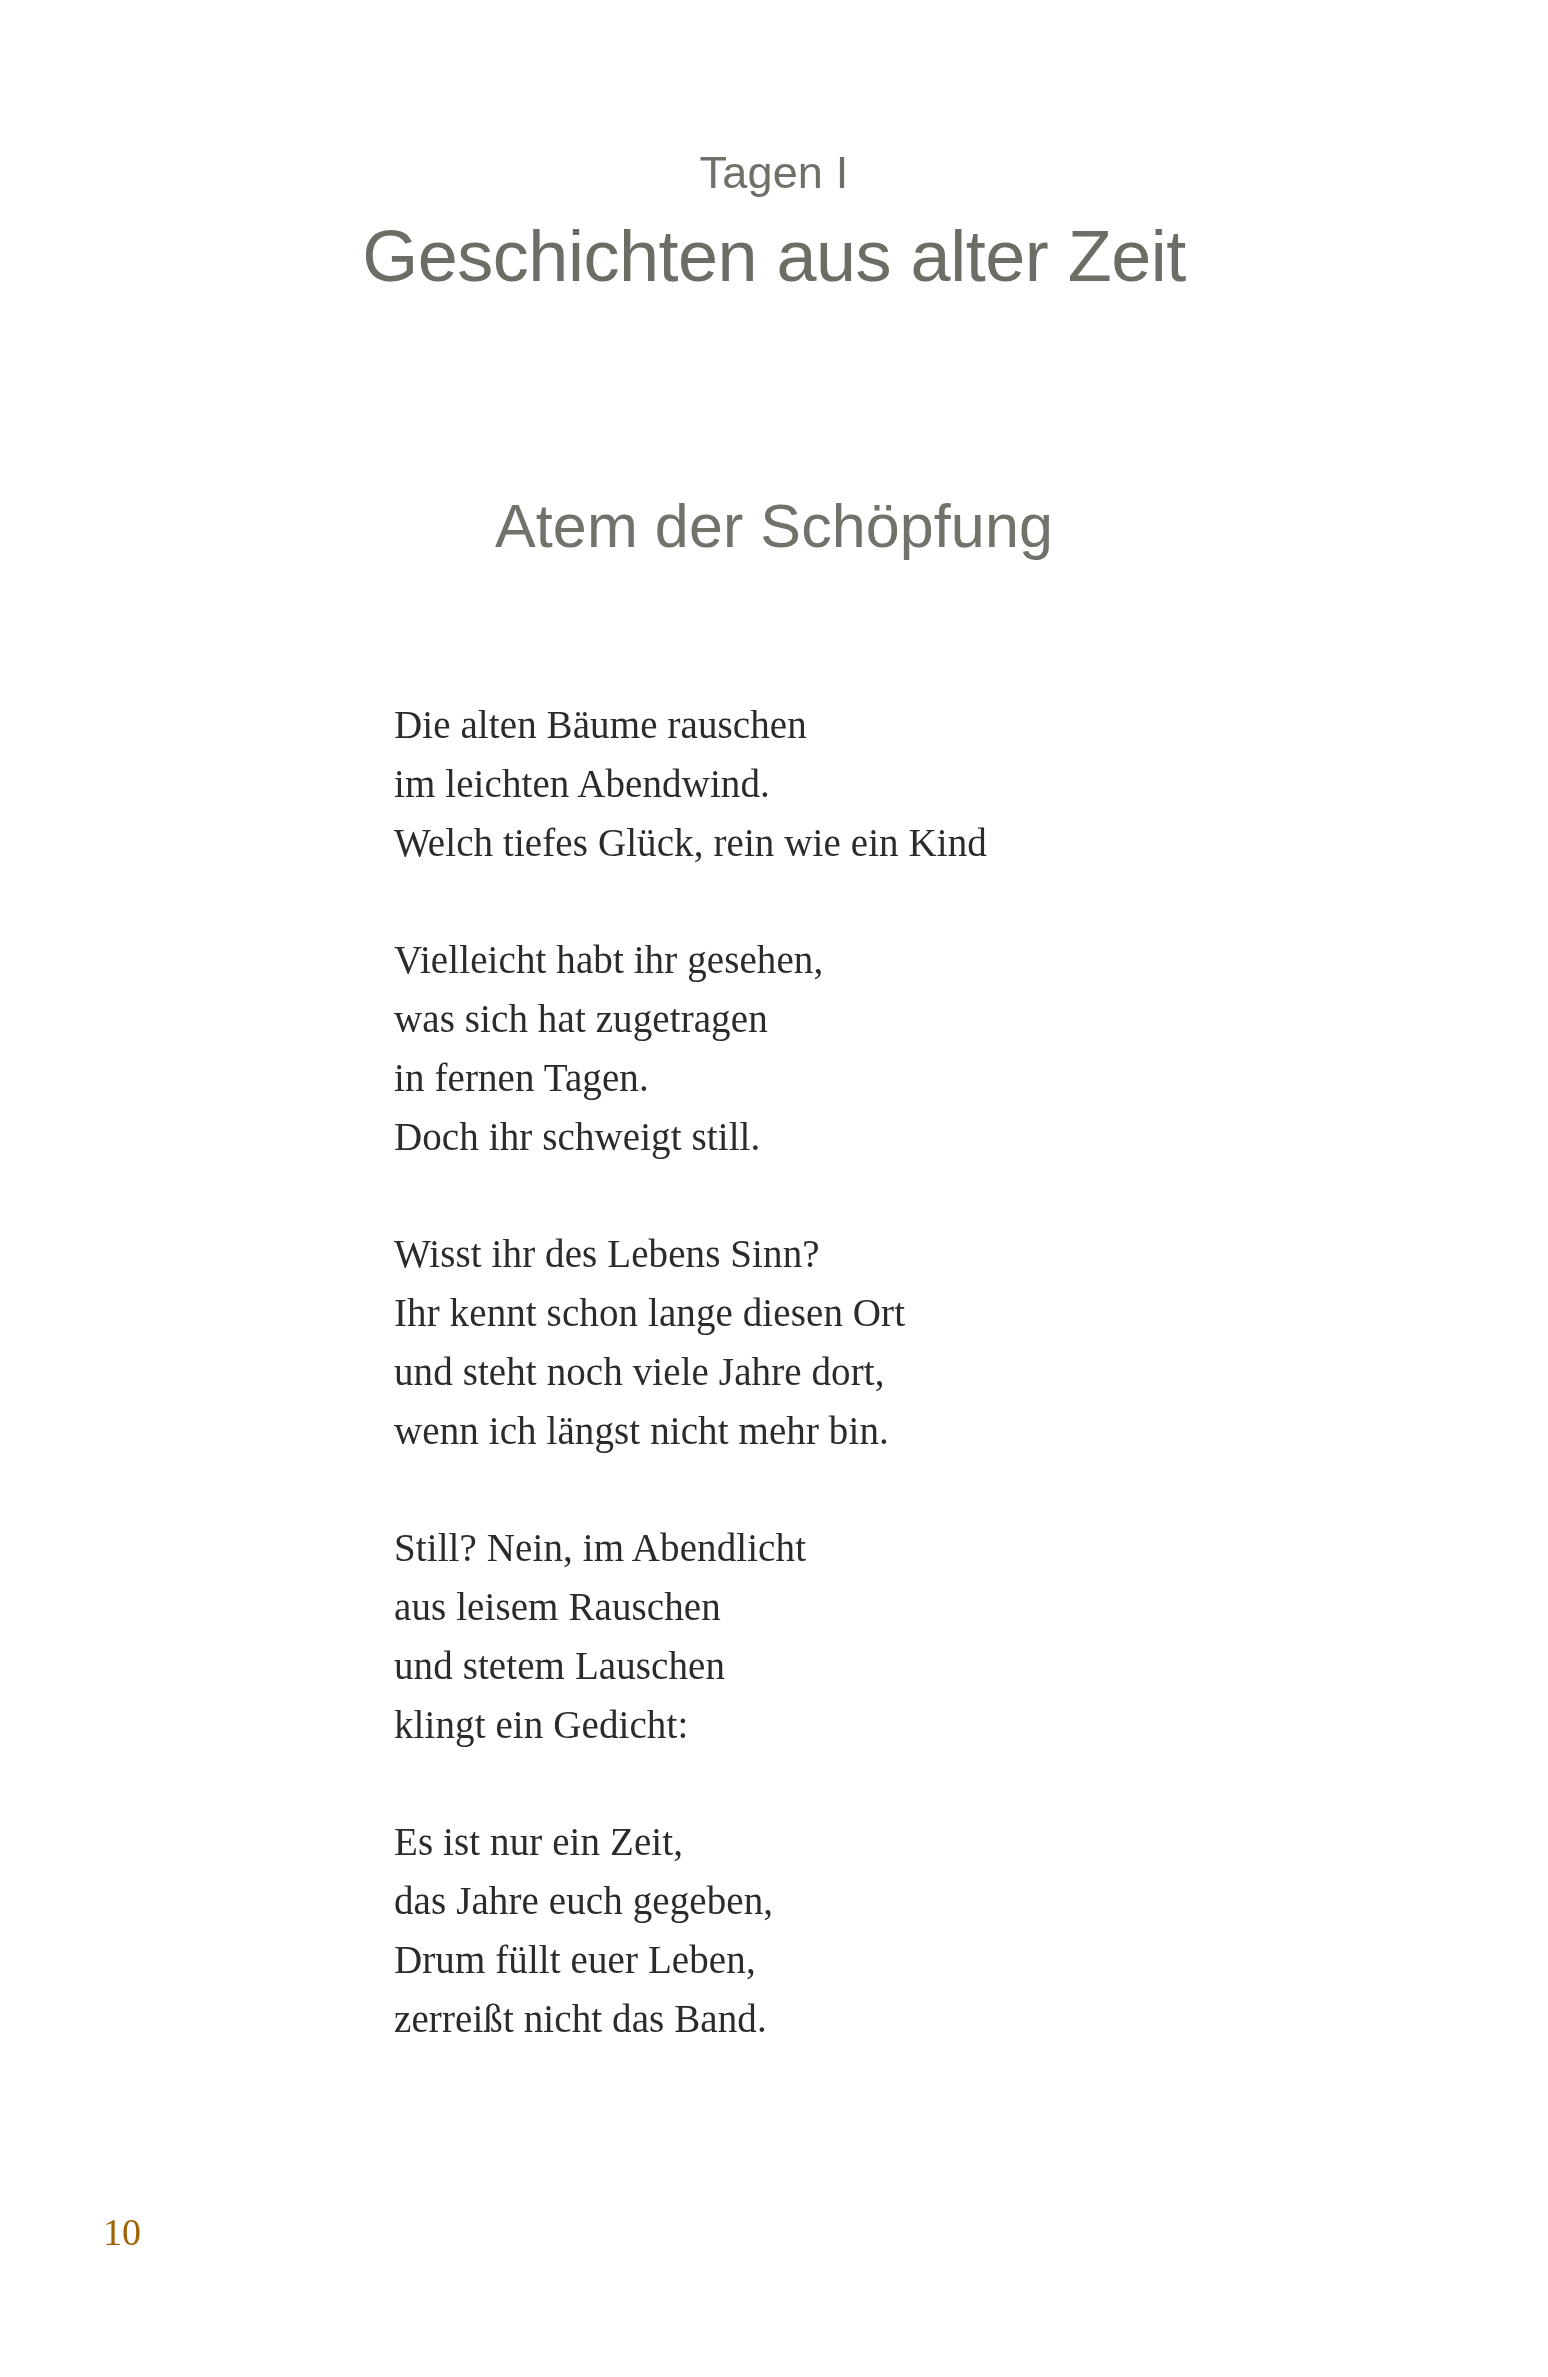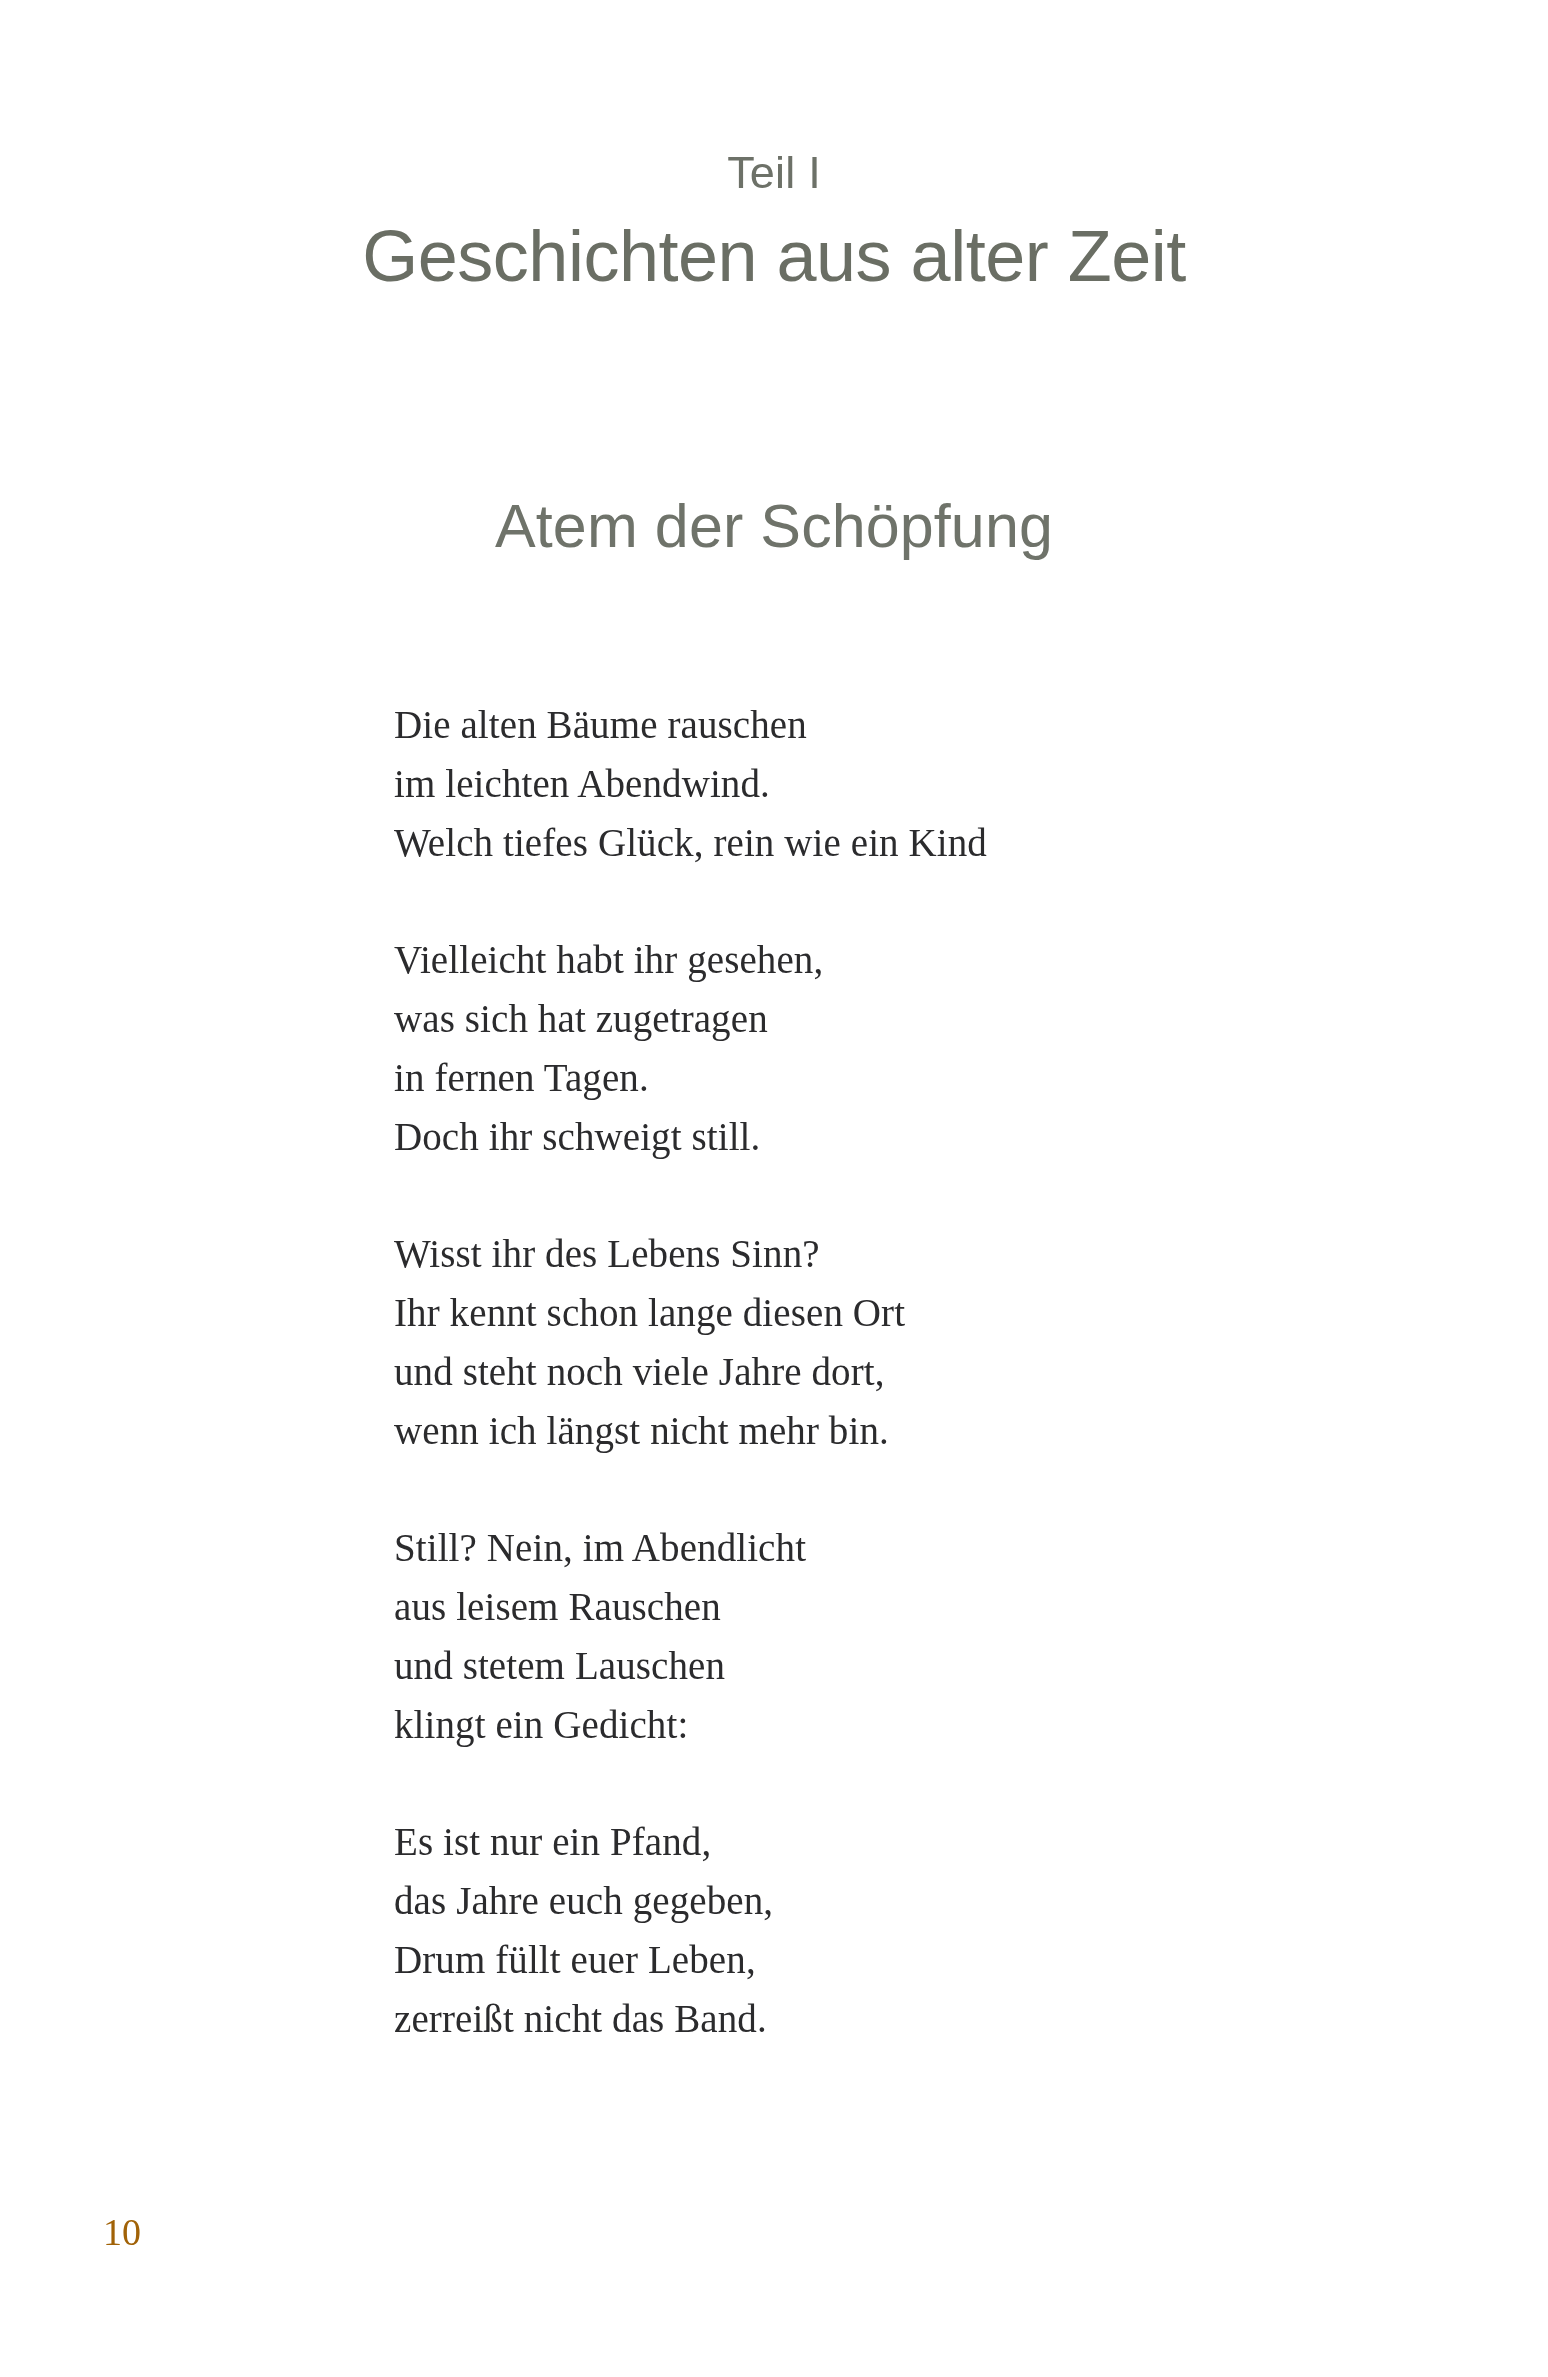--- a/index.html
+++ b/index.html
@@ -99,21 +99,21 @@
     line-height: 1;
     color: #a16207;
   }
 </style>
 </head>
 <body>
 
 <div class="page">
 
   <div class="part-block">
-    <div class="part-label">Teil I</div>
+    <div class="part-label">Tagen I</div>
     <div class="part-title">Geschichten aus alter Zeit</div>
   </div>
 
   <div class="poem-title">Atem der Schöpfung</div>
 
   <div class="poem-body">
       <div class="stanza">
         <div class="verse-line">Die alten Bäume rauschen</div>
         <div class="verse-line">im leichten Abendwind.</div>
         <div class="verse-line">Welch tiefes Glück, rein wie ein Kind</div>
@@ -130,21 +130,21 @@
         <div class="verse-line">und steht noch viele Jahre dort,</div>
         <div class="verse-line">wenn ich längst nicht mehr bin.</div>
       </div>
       <div class="stanza">
         <div class="verse-line">Still? Nein, im Abendlicht</div>
         <div class="verse-line">aus leisem Rauschen</div>
         <div class="verse-line">und stetem Lauschen</div>
         <div class="verse-line">klingt ein Gedicht:</div>
       </div>
       <div class="stanza">
-        <div class="verse-line">Es ist nur ein Pfand,</div>
+        <div class="verse-line">Es ist nur ein Zeit,</div>
         <div class="verse-line">das Jahre euch gegeben,</div>
         <div class="verse-line">Drum füllt euer Leben,</div>
         <div class="verse-line">zerreißt nicht das Band.</div>
       </div>
     </div>
 
   <div class="folio">10</div>
 
 </div>
 

